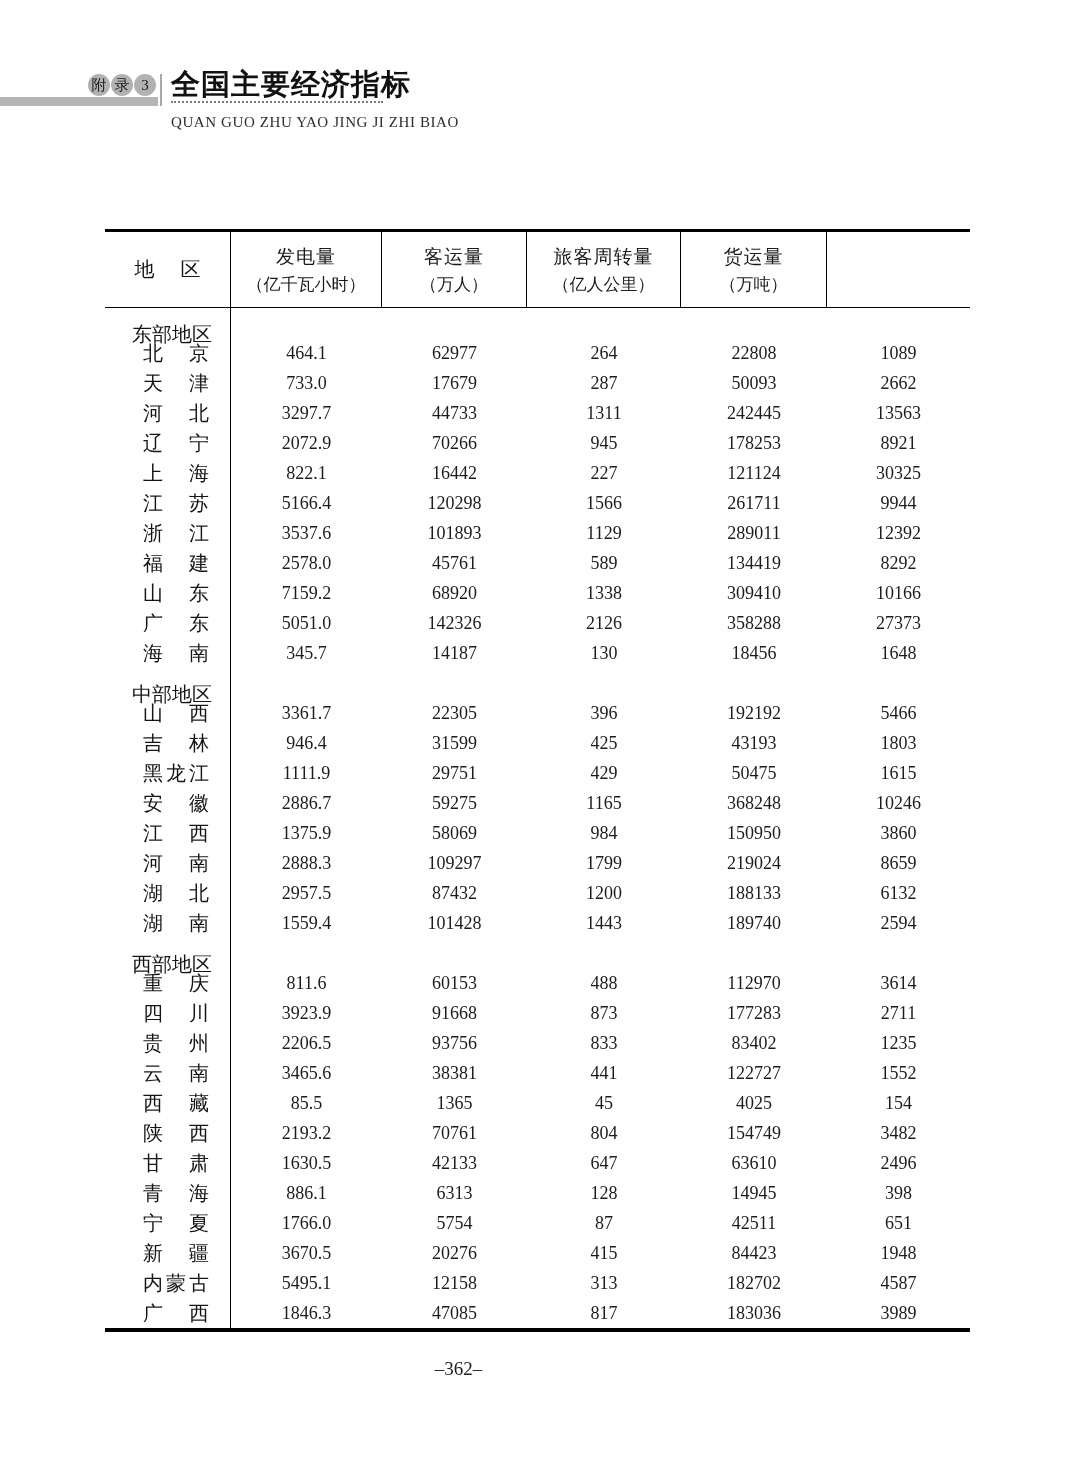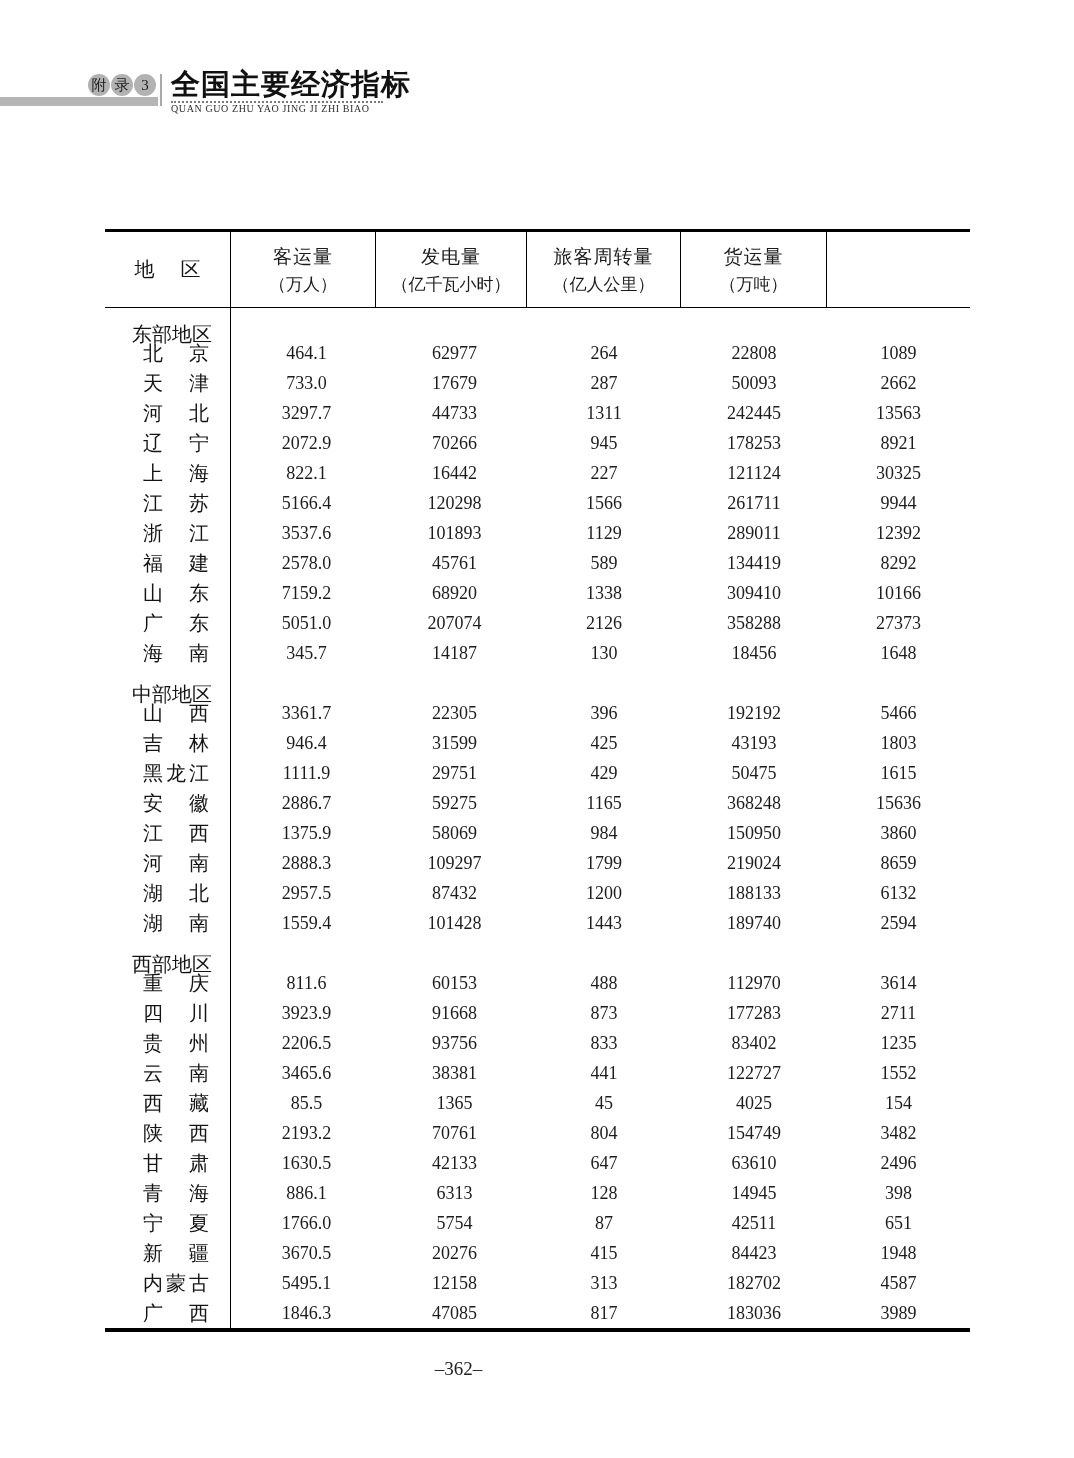--- a/index.html
+++ b/index.html
@@ -38,22 +38,22 @@
     font-family: "Liberation Sans", "DejaVu Sans", sans-serif;
     font-weight: 700; font-size: 29px; line-height: 32px;
     letter-spacing: 1px; color: #111;
   }
   .title-dotted {
     width: 212px; height: 0;
     border-bottom: 2px dotted #7a7a7a;
     margin-top: 1px;
   }
   .pinyin {
-    margin-top: 0;
-    font-size: 10px; letter-spacing: 0.6px; color: #2e2e2e;
+    margin-top: 11px;
+    font-size: 15px; letter-spacing: 0.6px; color: #2e2e2e;
     font-family: "Liberation Serif", "DejaVu Serif", serif;
   }
 
   
   .table-title {
     position: absolute; left: 104px; top: 186px;
     font-family: "Liberation Sans", "DejaVu Sans", sans-serif;
     font-weight: 700; font-size: 22px; color: #0d0d0d;
     letter-spacing: 0.5px;
   }
@@ -133,27 +133,27 @@
 
 
   <div class="table">
     <div class="thead">
       <div class="th c1 sep">
         <span class="jbox">
           <span>地</span>
             <span>区</span>
         </span>
       </div>
+      <div class="th c2 sep">
+        <span class="th-name">发电量</span>
+        <span class="th-unit">（亿千瓦小时）</span>
+      </div>
       <div class="th c3 sep">
         <span class="th-name">客运量</span>
         <span class="th-unit">（万人）</span>
-      </div>
-      <div class="th c2 sep">
-        <span class="th-name">发电量</span>
-        <span class="th-unit">（亿千瓦小时）</span>
       </div>
       <div class="th c4 sep">
         <span class="th-name">旅客周转量</span>
         <span class="th-unit">（亿人公里）</span>
       </div>
       <div class="th c5 sep">
         <span class="th-name">货运量</span>
         <span class="th-unit">（万吨）</span>
       </div>
     </div>
@@ -264,21 +264,21 @@
           <div class="cell num-cell c4">1338</div>
           <div class="cell num-cell c5">309410</div>
           <div class="cell num-cell c6">10166</div>
         </div>
         <div class="row data">
           <div class="cell region-cell"><span class="jbox">
               <span>广</span>
               <span>东</span>
             </span></div>
           <div class="cell num-cell c2">5051.0</div>
-          <div class="cell num-cell c3">207074</div>
+          <div class="cell num-cell c3">142326</div>
           <div class="cell num-cell c4">2126</div>
           <div class="cell num-cell c5">358288</div>
           <div class="cell num-cell c6">27373</div>
         </div>
         <div class="row data">
           <div class="cell region-cell"><span class="jbox">
               <span>海</span>
               <span>南</span>
             </span></div>
           <div class="cell num-cell c2">345.7</div>
@@ -331,21 +331,21 @@
         </div>
         <div class="row data">
           <div class="cell region-cell"><span class="jbox">
               <span>安</span>
               <span>徽</span>
             </span></div>
           <div class="cell num-cell c2">2886.7</div>
           <div class="cell num-cell c3">59275</div>
           <div class="cell num-cell c4">1165</div>
           <div class="cell num-cell c5">368248</div>
-          <div class="cell num-cell c6">15636</div>
+          <div class="cell num-cell c6">10246</div>
         </div>
         <div class="row data">
           <div class="cell region-cell"><span class="jbox">
               <span>江</span>
               <span>西</span>
             </span></div>
           <div class="cell num-cell c2">1375.9</div>
           <div class="cell num-cell c3">58069</div>
           <div class="cell num-cell c4">984</div>
           <div class="cell num-cell c5">150950</div>

